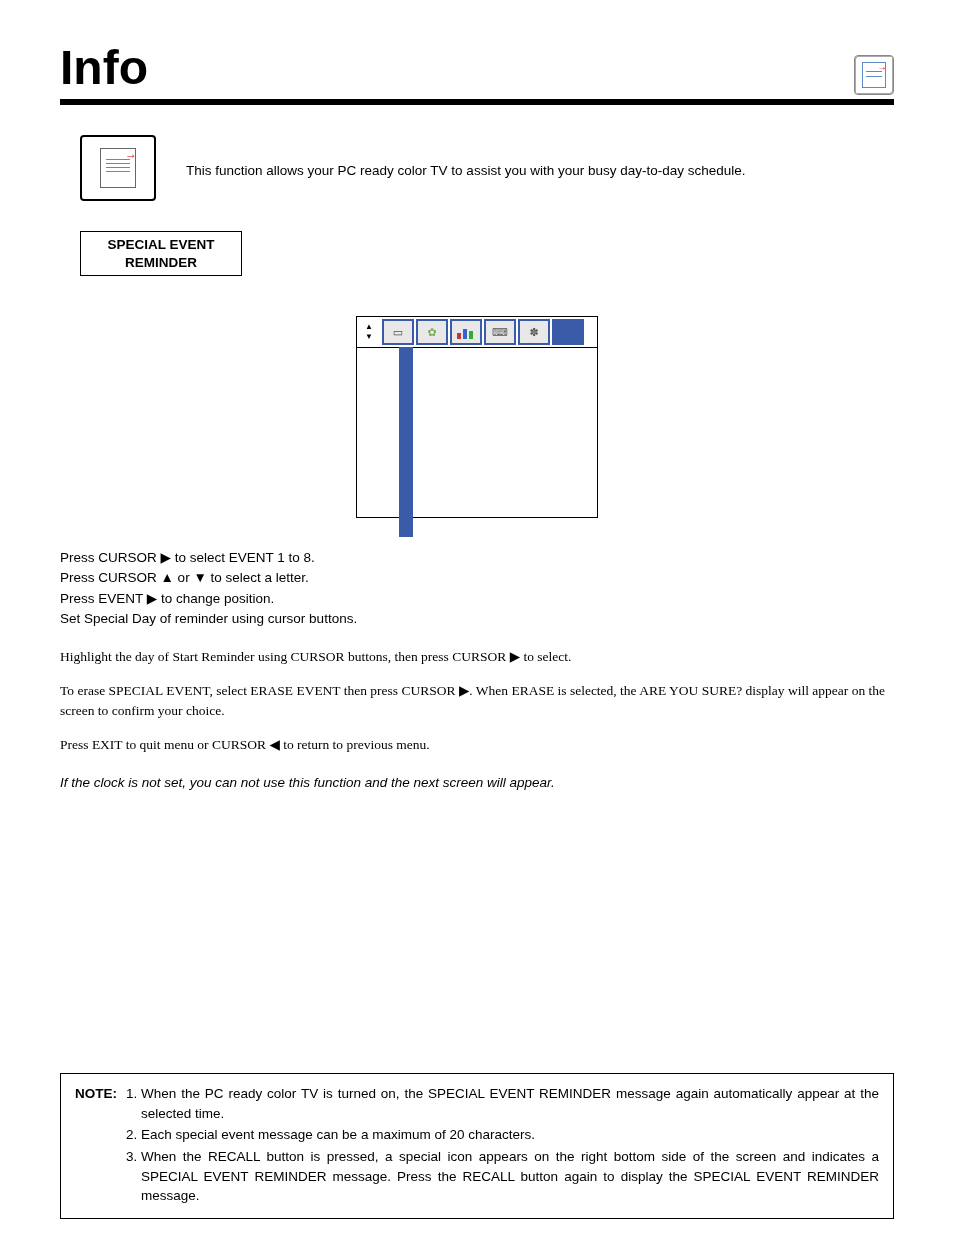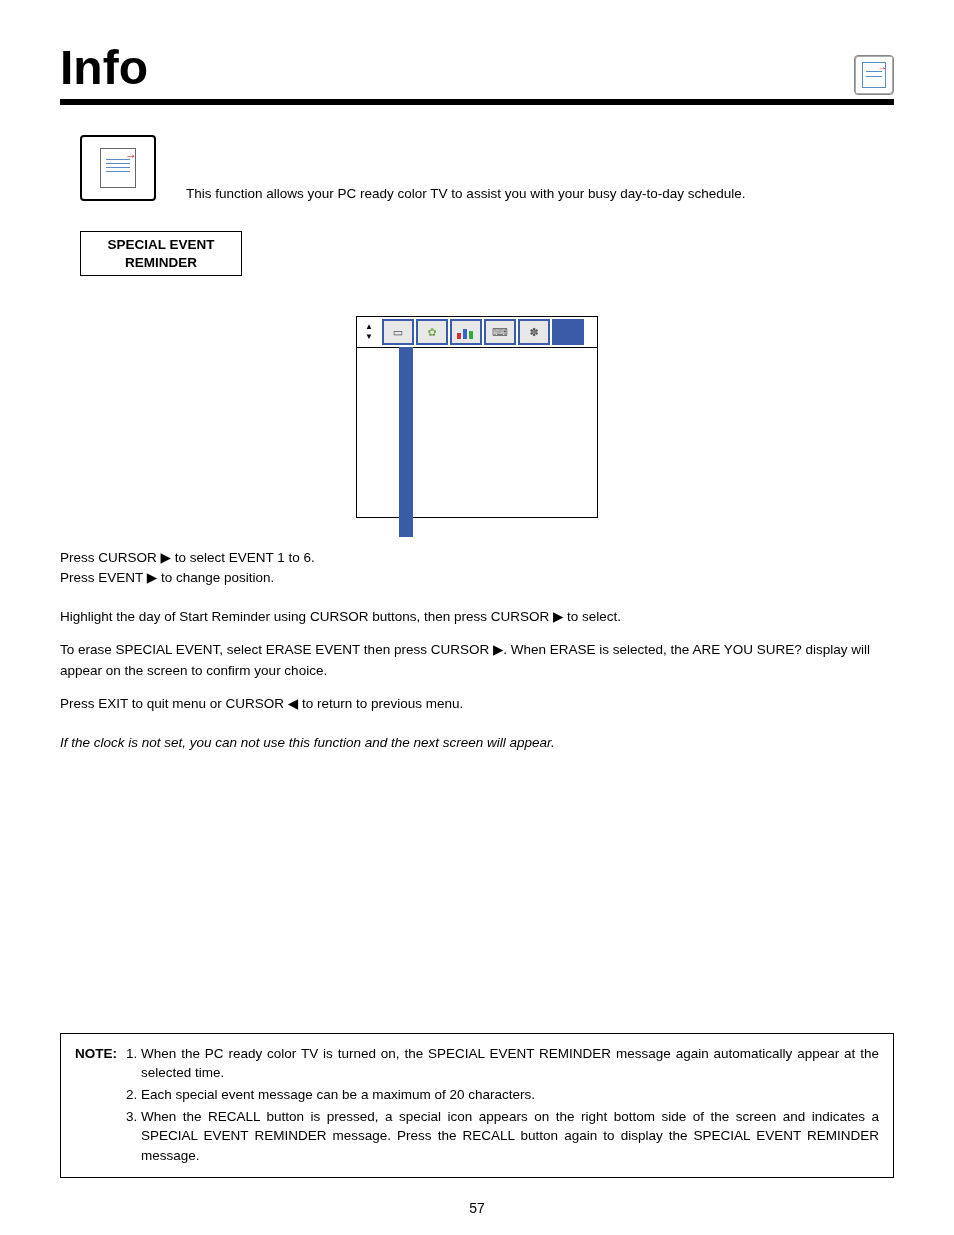--- a/index.html
+++ b/index.html
@@ -54,21 +54,21 @@
     position: absolute;
     left: 3px;
     right: 3px;
     top: 6px;
     height: 12px;
     background: repeating-linear-gradient(#5b8ac4 0px, #5b8ac4 0.5px, transparent 0.5px, transparent 2.5px);
   }
 
   .intro-row {
     display: flex;
-    align-items: flex-end;
+    align-items: center;
     gap: 30px;
     margin-bottom: 30px;
   }
   .intro-icon-frame {
     border: 2px solid #000;
     border-radius: 4px;
     width: 72px;
     height: 62px;
     display: flex;
     align-items: center;
@@ -182,21 +182,21 @@
     border-left:8px solid transparent;
     border-right:8px solid transparent;
     border-top:0;
   }
 
   .instructions {
     line-height: 1.5;
     margin-bottom: 18px;
   }
   .instructions p { margin: 0 0 0 0; }
-  .para2 { margin-top: 18px; line-height: 1.5; }
+  .para2 { margin-top: 18px; line-height: 1.5; font-family: Liberation Serif, serif; }
   .para3 { margin-top: 18px; line-height: 1.5; font-style: italic; }
 
   .note-box {
     border: 1.5px solid #000;
     padding: 10px 14px;
     margin-top: 280px;
     display: flex;
     gap: 6px;
     font-size: 13.5px;
     line-height: 1.45;
@@ -269,22 +269,24 @@
         <span></span>
       </div>
     <div class="tv-icon">⌨</div>
     <div class="tv-icon">✽</div>
     <div class="tv-icon selected ic-grid"></div>
   </div>
   <div class="tv-blue-bar"></div>
 </div>
 
 <div class="instructions">
-  <p>Press CURSOR ▶ to select EVENT 1 to 6.</p>
+  <p>Press CURSOR ▶ to select EVENT 1 to 8.</p>
+  <p>Press CURSOR ▲ or ▼ to select a letter.</p>
   <p>Press EVENT ▶ to change position.</p>
+  <p>Set Special Day of reminder using cursor buttons.</p>
 </div>
 
 <div class="para2">
   <p>Highlight the day of Start Reminder using CURSOR buttons, then press CURSOR ▶ to select.</p>
   <p>To erase SPECIAL EVENT, select ERASE EVENT then press CURSOR ▶. When ERASE is selected, the  ARE YOU SURE? display will appear on the screen to confirm your choice.</p>
   <p>Press EXIT to quit menu or CURSOR ◀ to return to previous menu.</p>
 </div>
 
 <div class="para3">
   <p>If the clock is not set, you can not use this function and the next screen will appear.</p>

